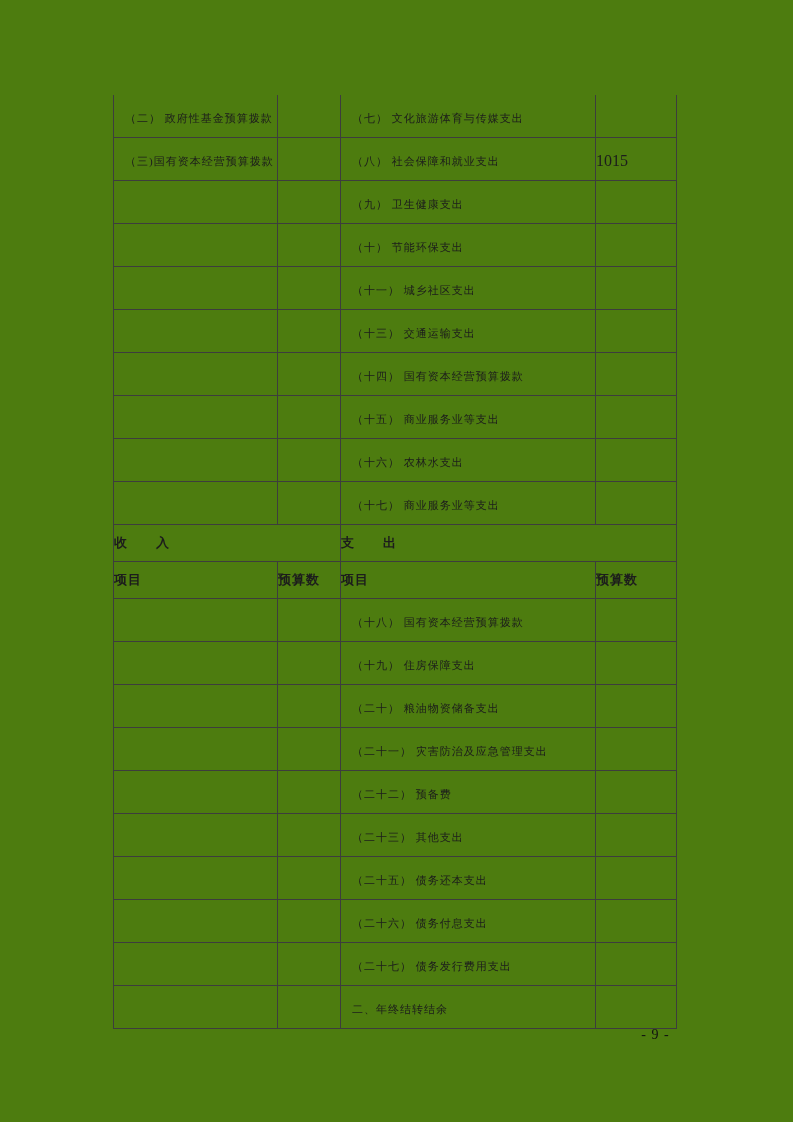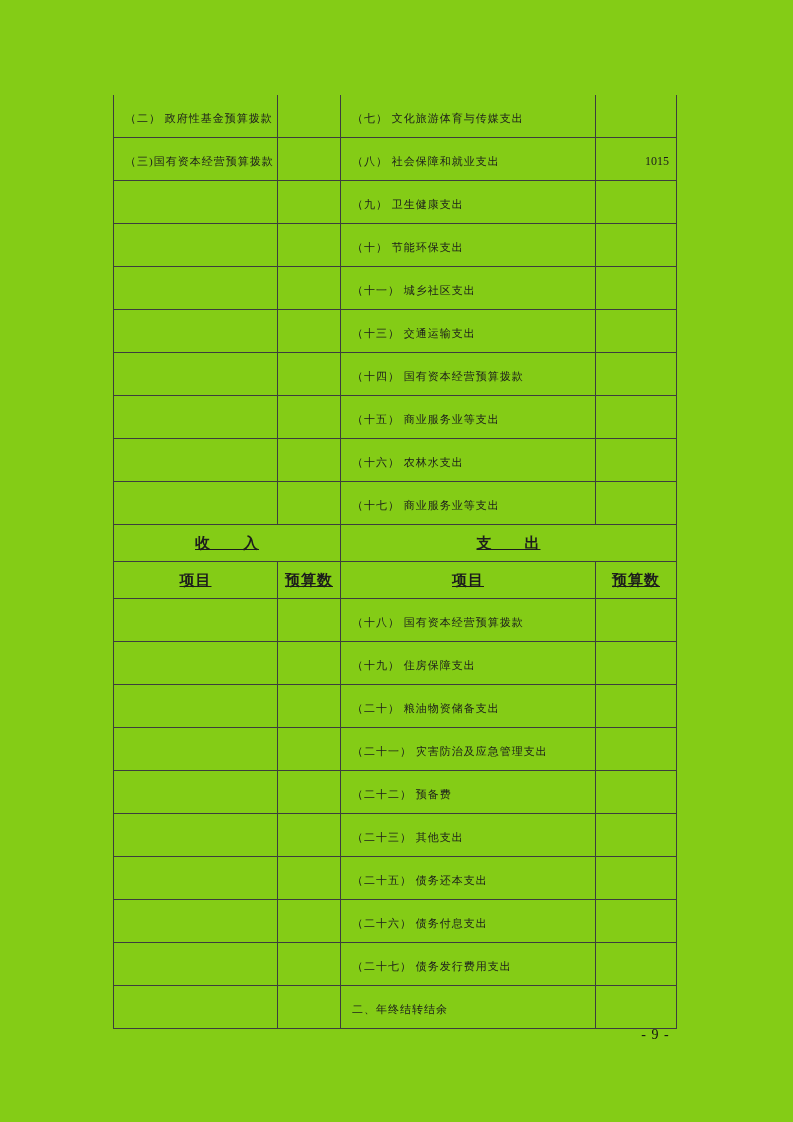--- a/index.html
+++ b/index.html
@@ -1,36 +1,36 @@
 <!DOCTYPE html>
 <html><head>
 <meta charset="utf-8">
 <style>
   html,body{margin:0;padding:0;}
   body{
     width:793px;height:1122px;position:relative;background:#ffffff;
     font-family:"Liberation Serif", serif;color:#1c1c1c;overflow:hidden;
   }
-  .page{position:absolute;left:0;top:0;width:793px;height:1122px;background:#84cc16;}
+  .page{position:absolute;left:0;top:0;width:793px;height:1122px;background:#4d7c0f;}
   .tbl-wrap{position:absolute;left:113px;top:95px;width:563px;}
   table{border-collapse:collapse;table-layout:fixed;width:563px;}
   col.c1{width:164px;}col.c2{width:63px;}col.c3{width:255px;}col.c4{width:81px;}
   td{
     border:1px solid #3d3d3d;padding:0;vertical-align:middle;
     font-size:11px;letter-spacing:1px;white-space:nowrap;overflow:hidden;
   }
   tbody.sec-top tr:first-child td{border-top:none;}
   tr.data-row td{height:38px;}
   td.item{text-align:left;padding-left:11px;padding-top:4px;}
   td.num{
-    text-align:right;padding-right:7px;padding-top:4px;
-    font-family:"Liberation Serif", serif;font-size:12px;letter-spacing:0;
+    text-align:left;padding-right:7px;padding-top:4px;
+    font-family:"Liberation Serif", serif;font-size:16px;letter-spacing:0;
   }
   tr.hdr td{
-    height:36px;text-align:center;font-weight:bold;font-size:15px;letter-spacing:1px;text-decoration:underline;
+    height:36px;font-weight:bold;font-size:13px;letter-spacing:1px;
   }
   .page-num{
     position:absolute;left:603px;top:1027px;width:105px;text-align:center;
     font-size:14px;letter-spacing:1px;color:#111;
   }
 </style>
 </head>
 <body>
 
 <div class="page">

